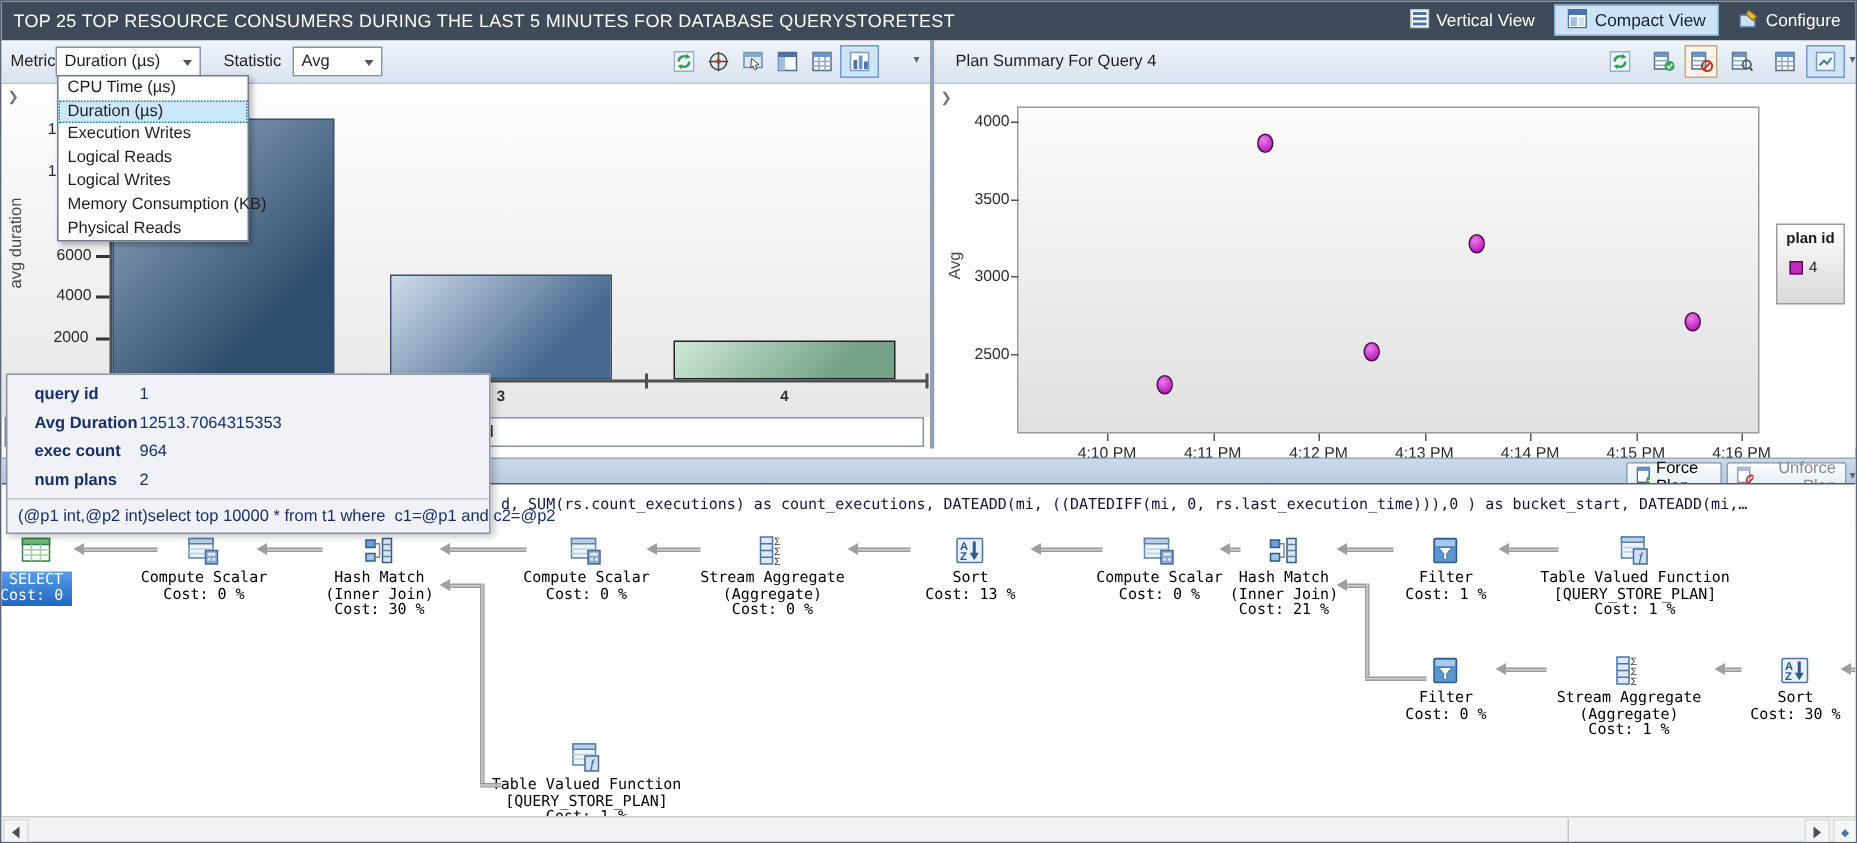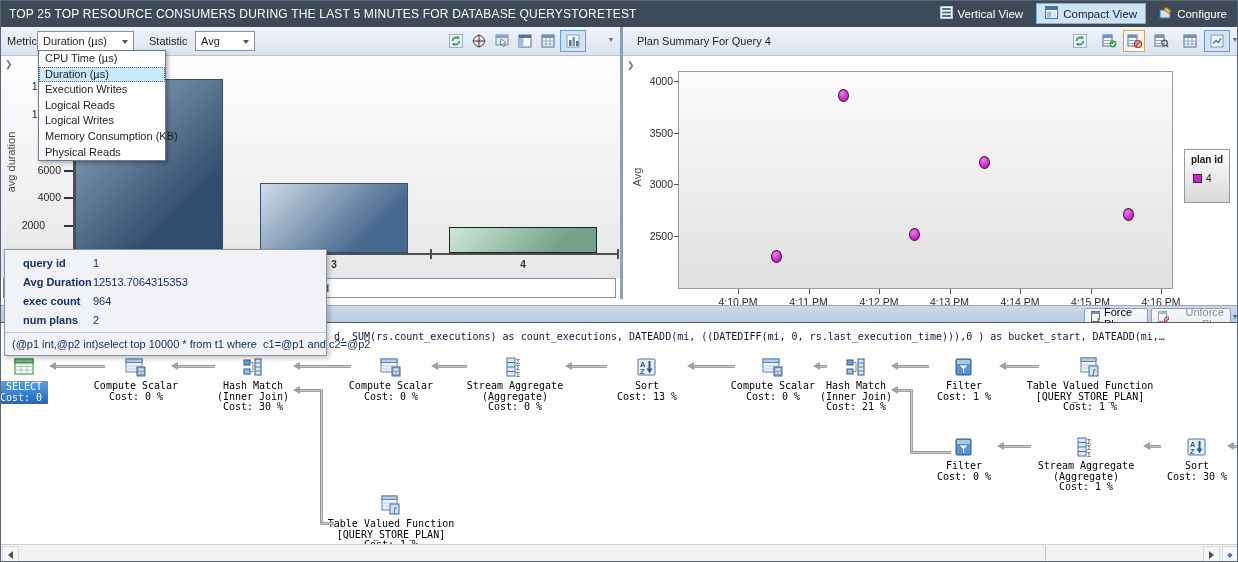--- a/index.html
+++ b/index.html
@@ -177,21 +177,21 @@
         </svg>
       </div>
     <span class="overflow" style="left:608px;">▾</span>
   </div>
 
   <div class="left-chart">
     <span class="collapse-chev" style="left:4px; top:3px;">❯</span>
     <div class="ylabel-rot" style="left:-28px; top:100px; width:76px; text-align:center;">avg duration</div>
     <div id="bar-plot">
         <div class="axis-line" style="left: 72px; top: 3px; width: 2px; height: 196px;"></div>
-        <div class="ytick-label" style="left: 2px; top: 163.2px;">2000</div>
+        <div class="ytick-label" style="left: 16px; top: 163.2px;">2000</div>
         <div class="tick-dash" style="left: 63px; top: 169.2px; width: 9px; height: 2px;"></div>
         <div class="ytick-label" style="left: 18px; top: 135.4px;">4000</div>
         <div class="tick-dash" style="left: 63px; top: 141.4px; width: 9px; height: 2px;"></div>
         <div class="ytick-label" style="left: 18px; top: 107.6px;">6000</div>
         <div class="tick-dash" style="left: 63px; top: 113.6px; width: 9px; height: 2px;"></div>
         <div class="ytick-label" style="left: 18px; top: 79.8px;">8000</div>
         <div class="tick-dash" style="left: 63px; top: 85.8px; width: 9px; height: 2px;"></div>
         <div class="ytick-label" style="left: 18px; top: 52px;">10000</div>
         <div class="tick-dash" style="left: 63px; top: 58px; width: 9px; height: 2px;"></div>
         <div class="ytick-label" style="left: 18px; top: 24.2px;">12000</div>

